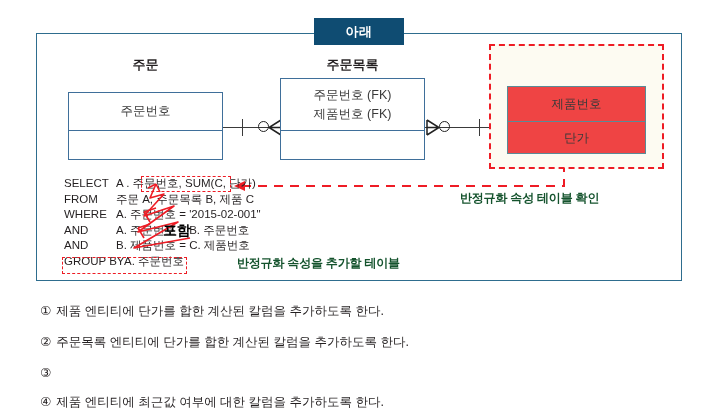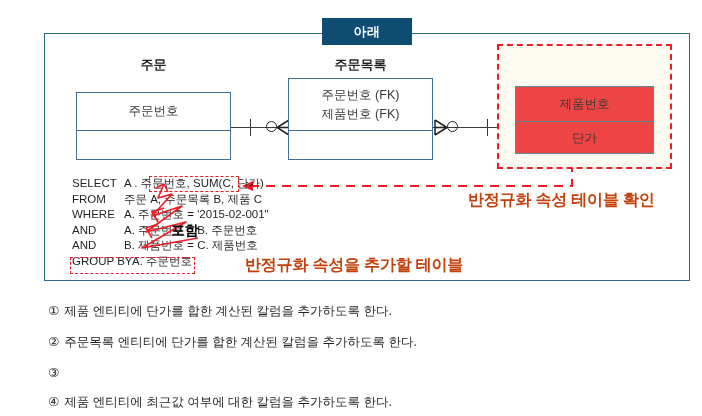--- a/index.html
+++ b/index.html
@@ -4,21 +4,21 @@
 <style>
   html,body{margin:0;padding:0;}
   body{
     width:702px;height:416px;
     background:#ffffff;
     font-family:"Liberation Sans","DejaVu Sans",sans-serif;
     color:#231f20;
     position:relative;
     overflow:hidden;
   }
-  .stage{position:absolute;left:16px;top:0;width:590px;height:416px;}
+  .stage{position:absolute;left:8px;top:0;width:590px;height:416px;}
 
   
   .frame{
     position:absolute;left:28px;top:33px;width:646px;height:248px;
     border:1.6px solid #2e6d8e;
     background:#ffffff;
     box-sizing:border-box;
   }
   .frame-title{
     position:absolute;left:306px;top:18px;width:90px;height:27px;
@@ -123,21 +123,21 @@
   }
 
   
   .scribble{position:absolute;left:96px;top:182px;}
 
   
   .arrow-svg{position:absolute;left:224px;top:166px;}
 
   
   .anno{
-    position:absolute;font-size:16px;font-weight:bold;color:#c2410c;
+    position:absolute;font-size:12px;font-weight:bold;color:#14532d;
     white-space:nowrap;letter-spacing:-0.2px;
   }
   #anno-right{left:452px;top:190px;}
   #anno-bottom{left:229px;top:255px;}
 
   
   .options{position:absolute;left:32px;top:303px;width:640px;}
   .opt{
     display:flex;align-items:flex-start;
     font-size:12.5px;color:#231f20;

